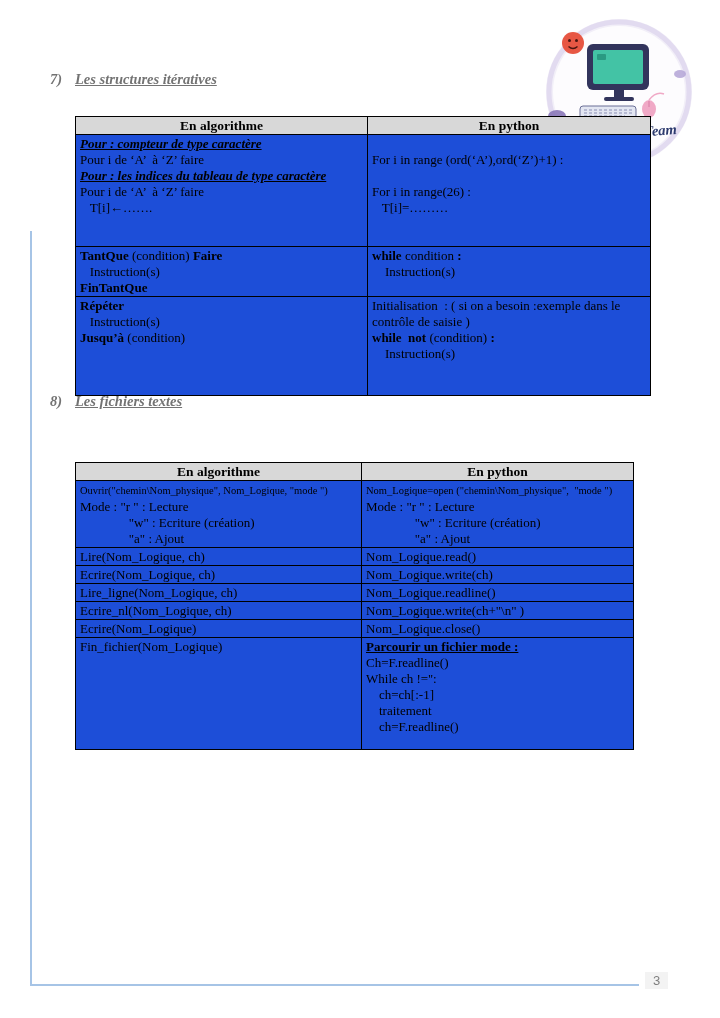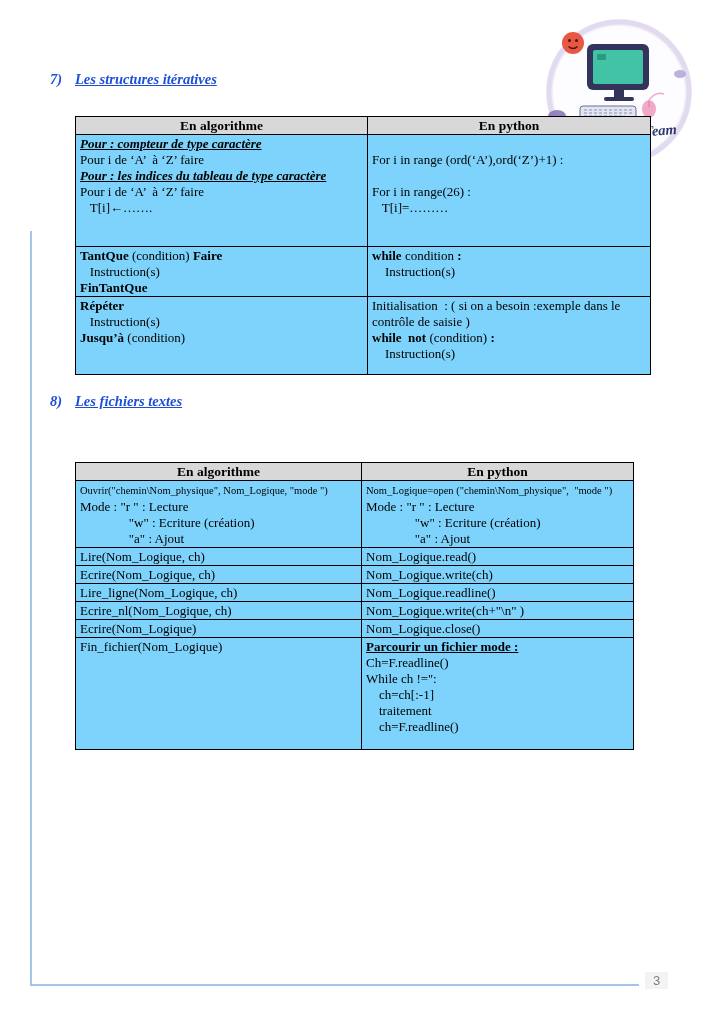--- a/index.html
+++ b/index.html
@@ -11,38 +11,38 @@
   }
   .page { position:absolute; left:0; top:0; width:720px; height:1018px; background:#fff; overflow:hidden; }
 
   
   .accent-vline { position:absolute; left:30px; top:231px; width:2px; height:755px; background:#a6c4e6; }
   .footer-line  { position:absolute; left:30px; top:984px; width:609px; height:2px; background:#a6c4e6; }
   .page-number  { position:absolute; left:645px; top:972px; font-family:"Liberation Sans",sans-serif;
                   font-size:13px; color:#7f7f7f; background:#f3f3f3; padding:1px 8px; }
 
   
-  .heading { position:absolute; font-size:14.5px; font-weight:bold; font-style:italic; color:#1d4ed8; }
+  .heading { position:absolute; font-size:14.5px; font-weight:bold; font-style:italic; color:#737373; }
   .heading-7 { left:50px; top:71px; }
   .heading-8 { left:50px; top:393px; }
   .sec-num { display:inline-block; width:25px; }
   .sec-title { text-decoration:underline; }
 
   
-  .doc-table { position:absolute; border-collapse:collapse; table-layout:fixed; background:#7dd3fc; }
+  .doc-table { position:absolute; border-collapse:collapse; table-layout:fixed; background:#1d4ed8; }
   #table1 { left:75px; top:116px; width:576px; }
   #table2 { left:75px; top:462px; width:559px; }
   .doc-table th, .doc-table td { border:1px solid #000; vertical-align:top; }
   .doc-table th { background:#d8d8d8; font-size:13.5px; font-weight:bold; text-align:center; height:18px; padding:1px 2px 0; }
   .doc-table td { font-size:13px; padding:1px 4px 0; }
   #table1 th:nth-child(1) { width:292px; }
   #table2 th:nth-child(1) { width:286px; }
   #table1 tbody tr:nth-child(1) td { height:112px; }
   #table1 tbody tr:nth-child(2) td { height:50px; }
-  #table1 tbody tr:nth-child(3) td { height:78px; }
+  #table1 tbody tr:nth-child(3) td { height:99px; }
   #table2 tbody tr:nth-child(1) td { height:62px; }
   #table2 tbody tr:nth-child(7) td { height:112px; }
 
   .ln { line-height:16px; min-height:16px; white-space:pre-wrap; }
   .b { font-weight:bold; }
   .i { font-style:italic; }
   .u { text-decoration:underline; }
   .sm { font-size:10.5px; }
 
   

